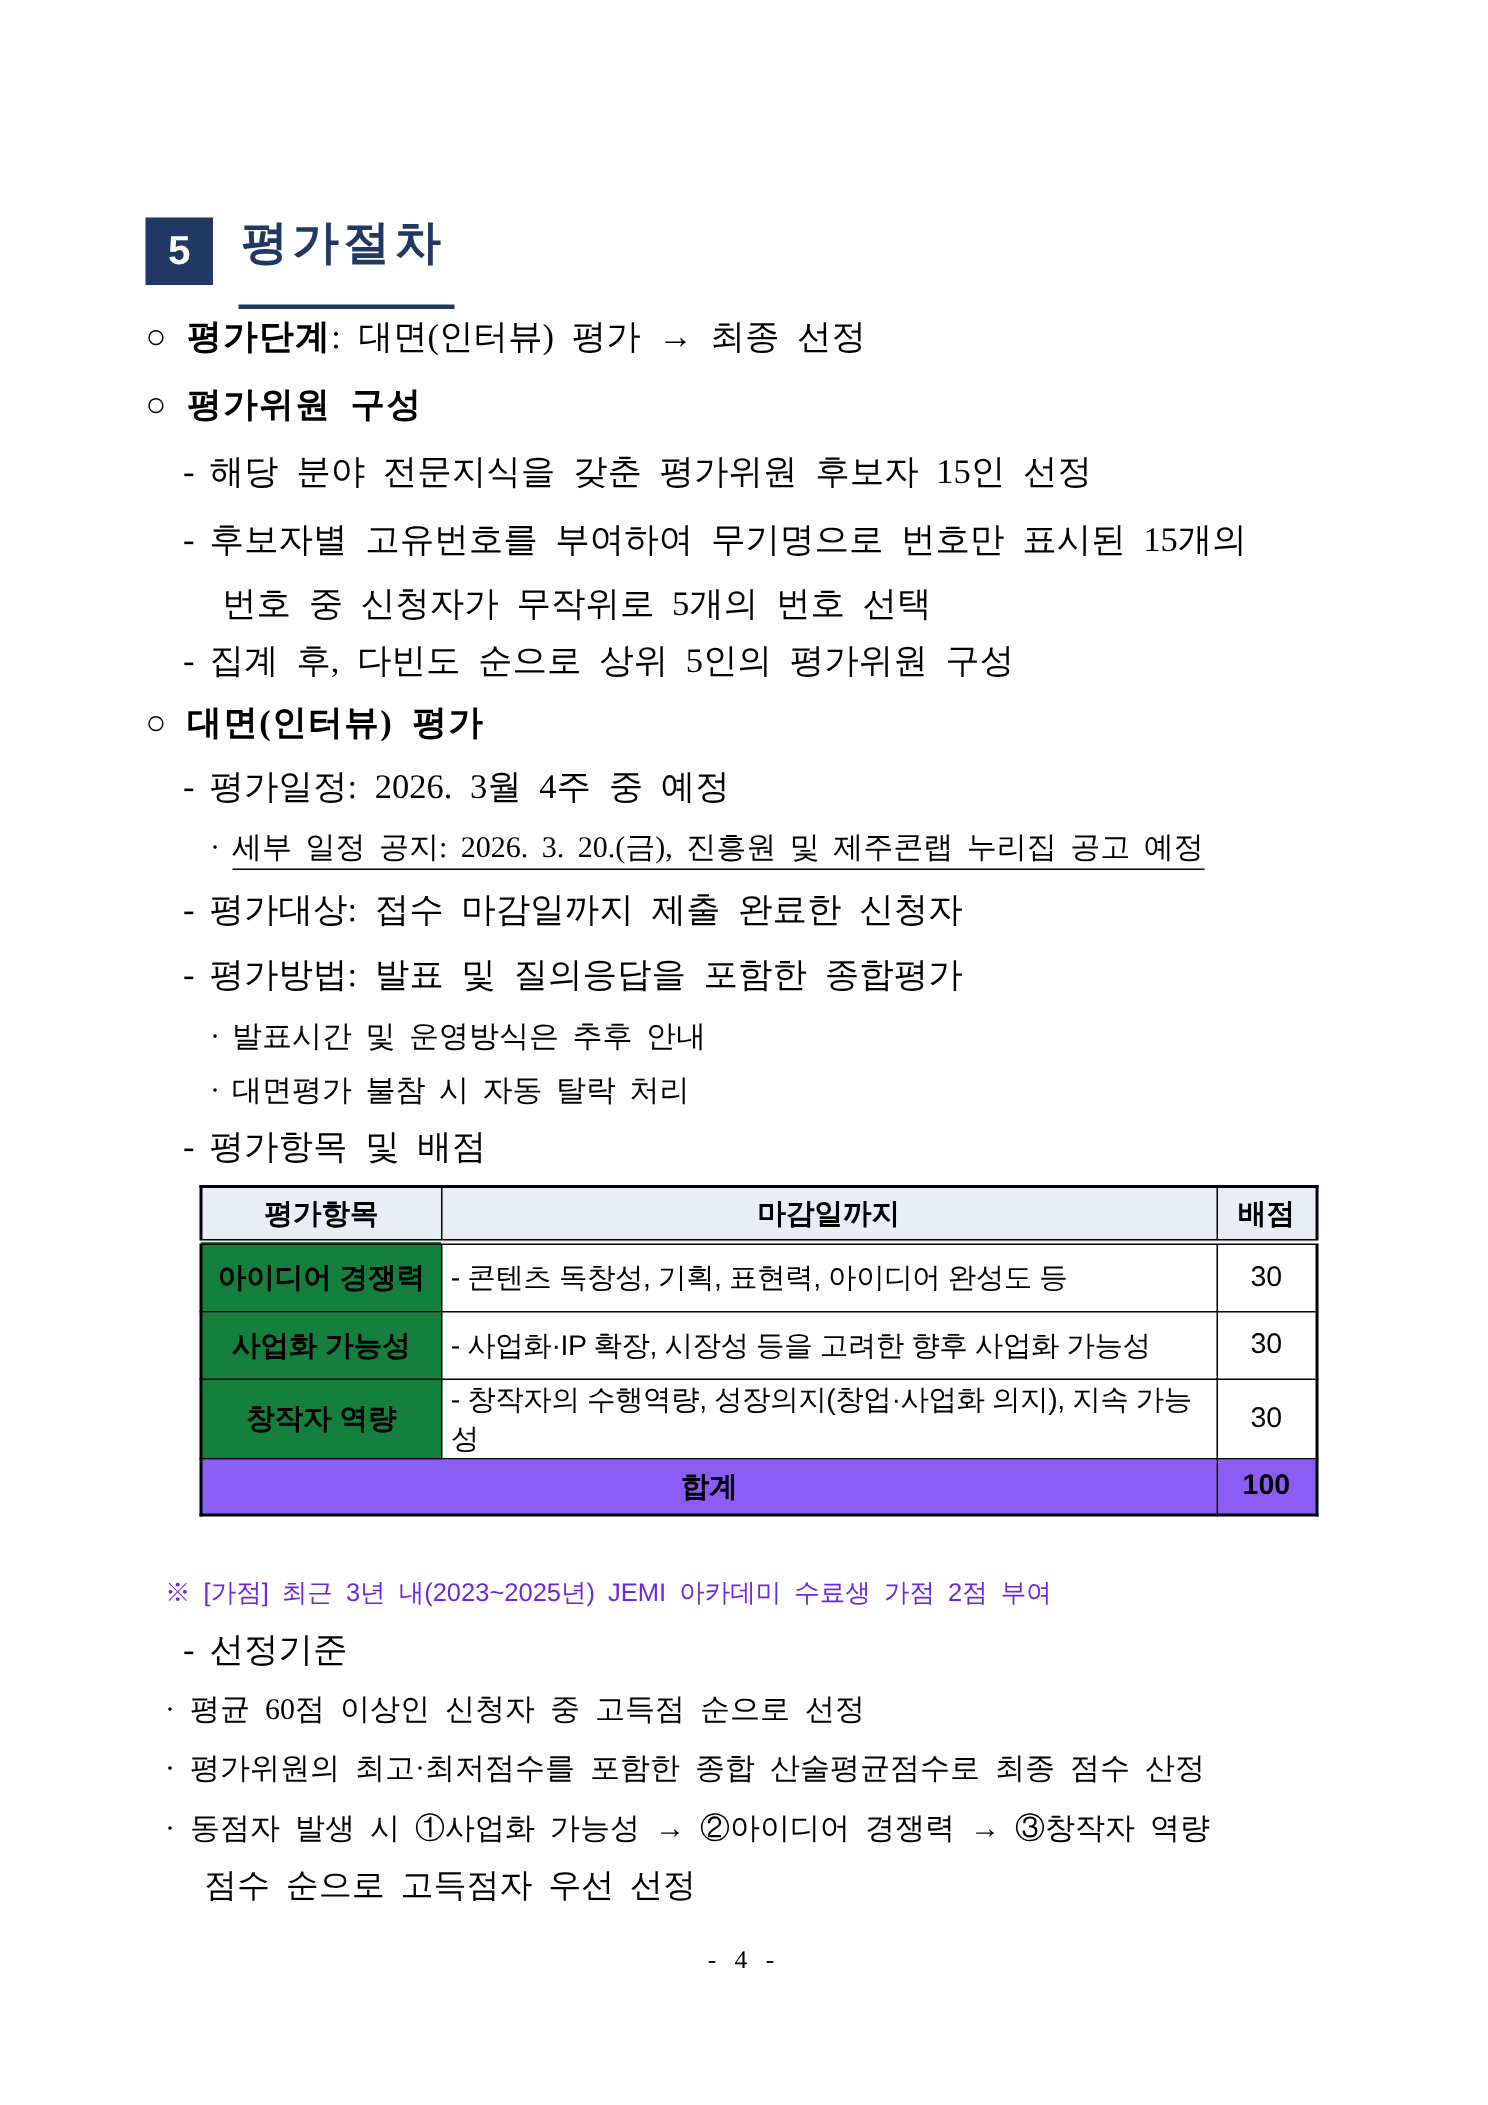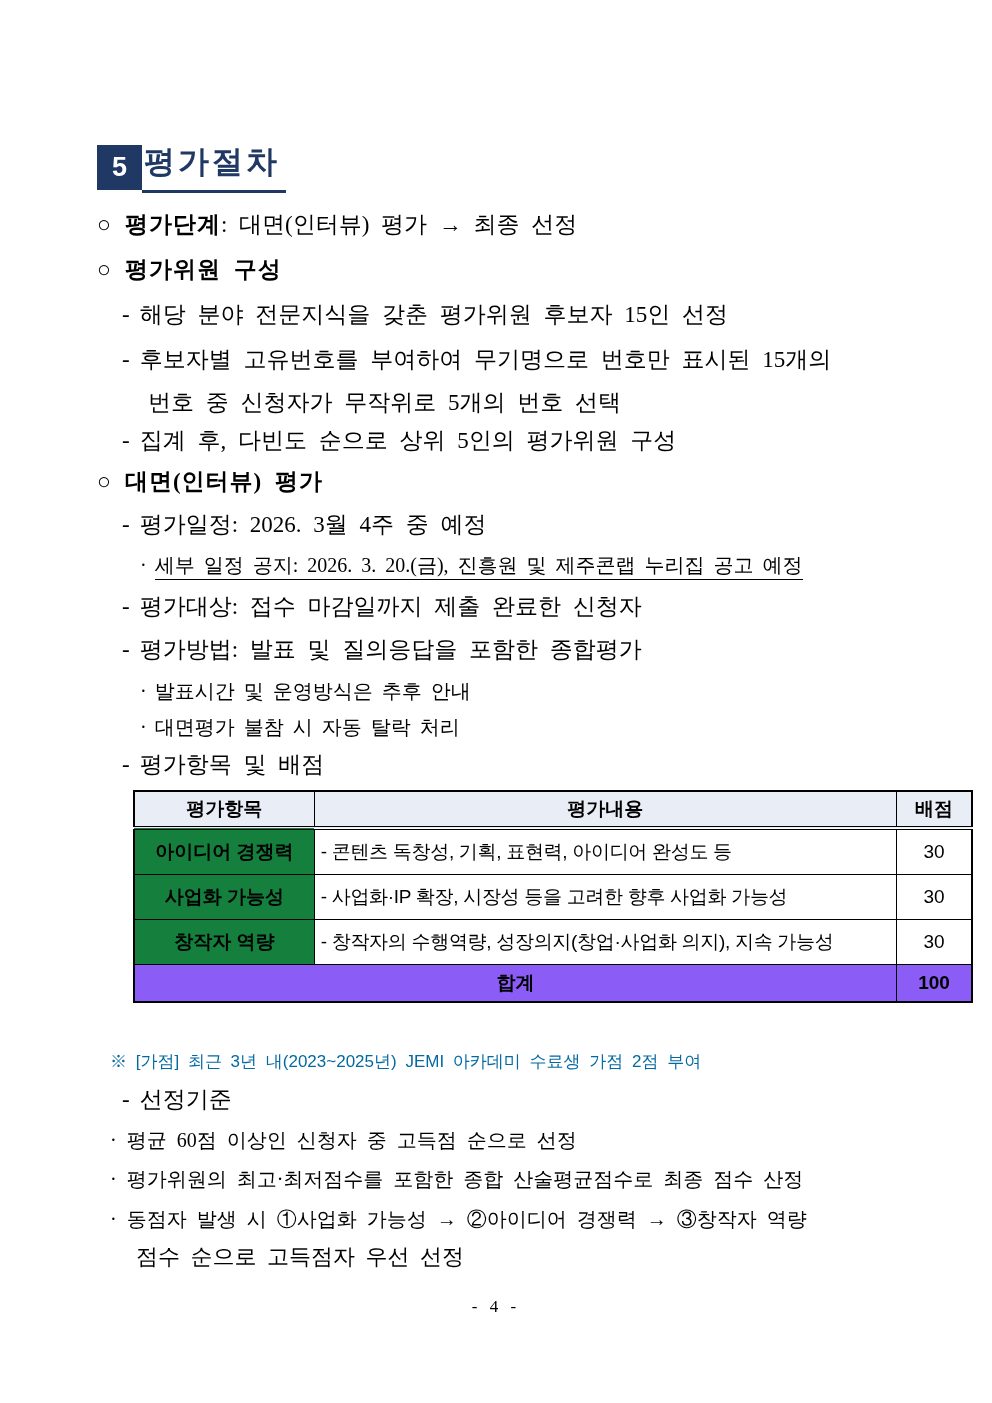--- a/index.html
+++ b/index.html
@@ -13,45 +13,46 @@
     margin:0 auto;
   }
   
   .sec-header{position:absolute;top:145px;left:97px;display:flex;align-items:flex-start;}
   .num-box{
     width:45px;height:45px;background:#1F3864;color:#fff;
     font-family:"Liberation Sans", sans-serif;font-weight:bold;font-size:27px;
     display:flex;align-items:center;justify-content:center;
   }
   .sec-title{
+    margin-left:17px;
     font-family:"Liberation Sans", sans-serif;
     font-weight:bold;font-size:31px;color:#1F3864;
     letter-spacing:3px;line-height:34px;
     border-bottom:3px solid #1F3864;
-    padding:0 6px 11px 2px;
+    padding:0 6px 24px 2px;
     text-align:right;
   }
   
   .line{position:absolute;white-space:nowrap;font-size:23px;line-height:30px;word-spacing:6px;}
   .line .bullet{display:inline-block;}
   .lvl1{left:97px;}
   .lvl1 .bullet{margin-right:14px;}
   .lvl1 .lbl{font-weight:bold;letter-spacing:1px;}
   .boldcircle .bullet{font-weight:bold;}
   .dash{left:122px;}
   .dash .bullet{margin-right:10px;}
   .cont{left:148px;}
   .subdot{left:140px;font-size:20px;line-height:26px;word-spacing:4px;}
   .subdot .bullet{margin-right:8px;}
   .underlined{border-bottom:1.5px solid #000;padding-bottom:3px;}
   .critdot{left:110px;font-size:20px;line-height:28px;word-spacing:5px;}
   .critdot .bullet{margin-right:10px;}
   .critcont{left:136px;font-size:22px;line-height:28px;word-spacing:5px;}
   
-  .eval-table-wrap{position:absolute;top:790px;left:133px;width:840px;}
+  .eval-table-wrap{position:absolute;top:790px;left:133px;width:744px;}
   table.eval{
     width:100%;border-collapse:collapse;
     font-family:"Liberation Sans", sans-serif;
     font-size:19px;
     border:2.5px solid #000;
     table-layout:fixed;
   }
   table.eval th, table.eval td{border:1px solid #000;padding:0 6px;}
   table.eval thead th{
     background:#E9EDF5;font-weight:bold;text-align:center;height:34px;
@@ -62,21 +63,21 @@
   td.desc{text-align:left;padding-left:10px;background:#fff;letter-spacing:-0.3px;margin-top:24px;}
   td.score{text-align:center;background:#fff;}
   table.eval tfoot td{height:36px;background:#8b5cf6;font-weight:bold;text-align:center;}
   .col-item{width:160px;}
   .col-desc{width:517px;}
   .col-score{width:67px;}
   
   .note{
     position:absolute;left:110px;top:1050px;
     font-family:"Liberation Sans", sans-serif;
-    color:#0369a1;font-size:17px;word-spacing:4px;white-space:nowrap;
+    color:#6d28d9;font-size:17px;word-spacing:4px;white-space:nowrap;
   }
   .page-num{
     position:absolute;left:0;top:1297px;width:100%;
     text-align:center;font-size:17px;letter-spacing:4px;
   }
 </style>
 </head>
 <body>
 
 <div class="page">
@@ -147,21 +148,21 @@
   <div class="eval-table-wrap">
     <table class="eval">
       <colgroup>
           <col class="col-item">
           <col class="col-desc">
           <col class="col-score">
         </colgroup>
       <thead>
         <tr>
           <th>평가항목</th>
-          <th>평가내용</th>
+          <th>마감일까지</th>
           <th>배점</th>
         </tr>
       </thead>
       <tbody>
         <tr>
           <td class="item">아이디어 경쟁력</td>
           <td class="desc">- 콘텐츠 독창성, 기획, 표현력, 아이디어 완성도 등</td>
           <td class="score">30</td>
         </tr>
         <tr>

